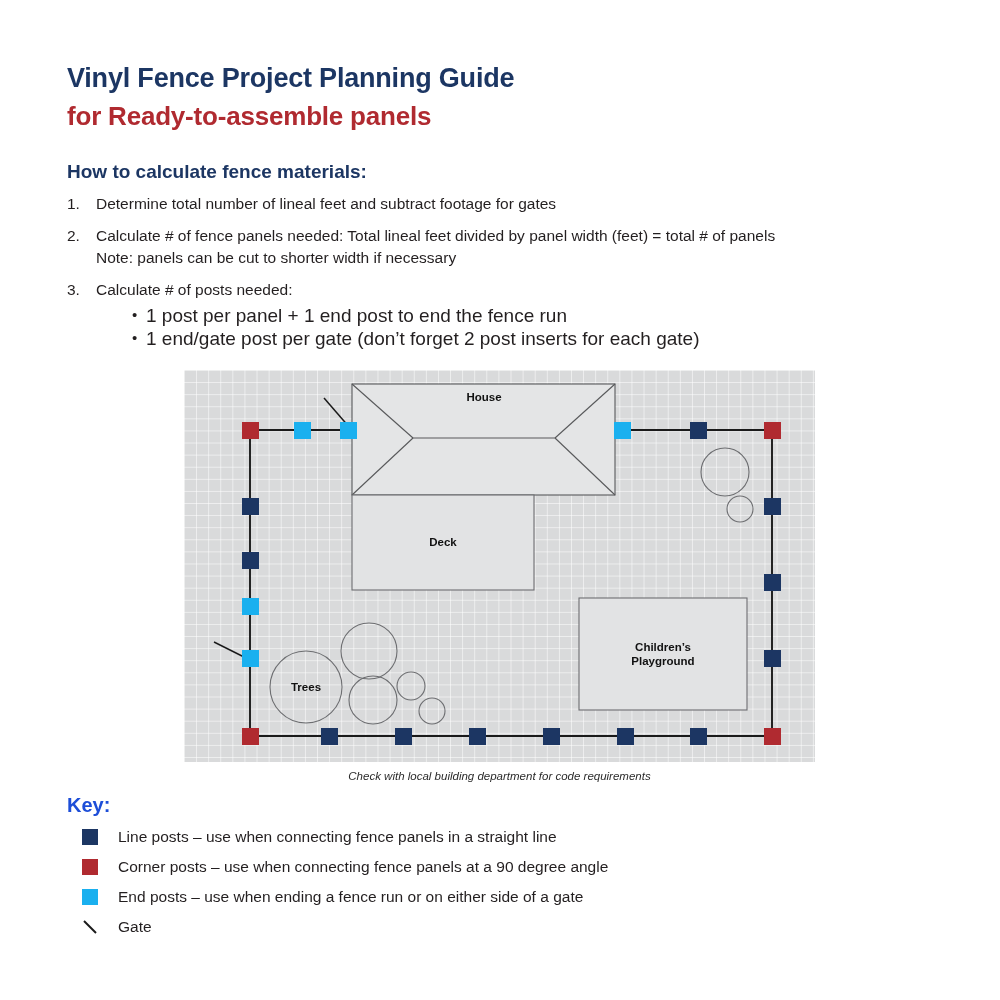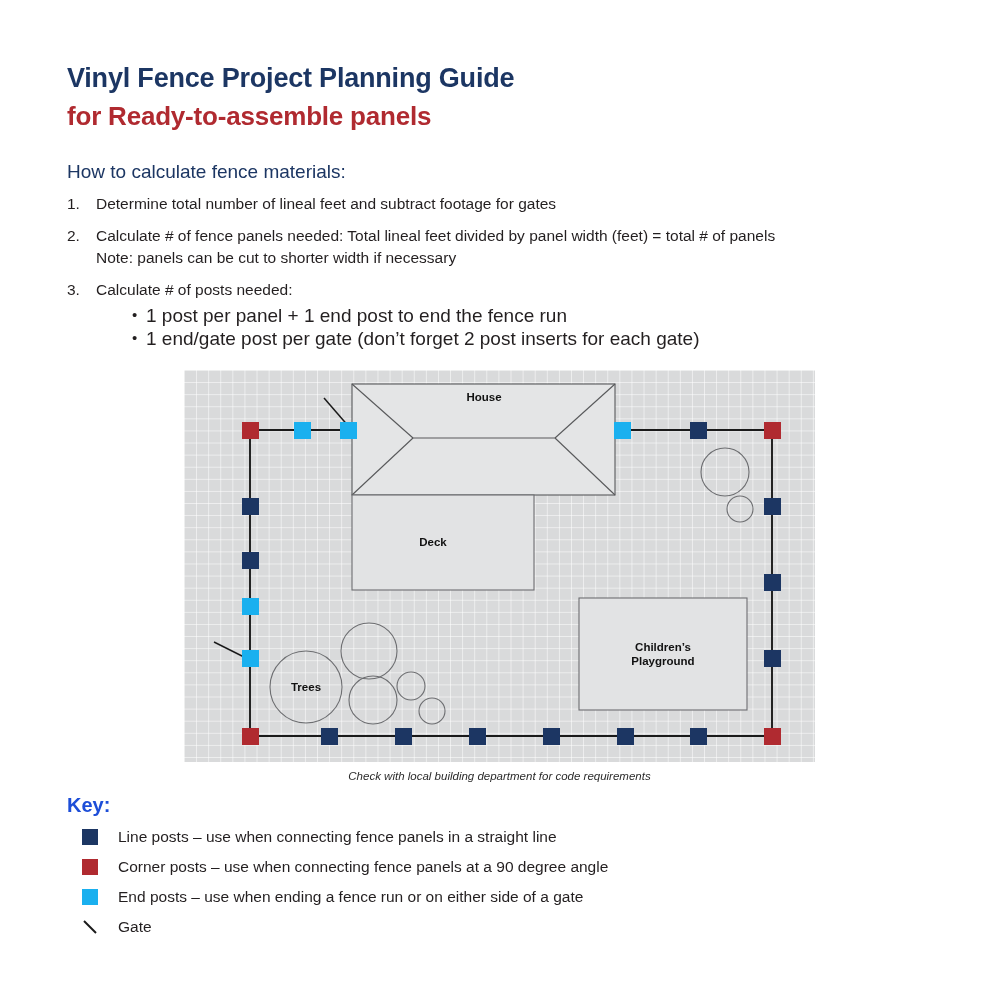--- a/index.html
+++ b/index.html
@@ -42,21 +42,21 @@
     color: #b02a30;
     letter-spacing: -0.2px;
   }
 
   
   .section-heading {
     position: absolute;
     left: 67px;
     top: 143px;
     font-size: 19px;
-    font-weight: normal;
+    font-weight: bold;
     color: #1c3663;
   }
 
   
   .steps {
     position: absolute;
     left: 67px;
     top: 175px;
     width: 880px;
   }
@@ -294,21 +294,21 @@
         <rect x="137" y="358" width="17" height="17"></rect>
         <rect x="211" y="358" width="17" height="17"></rect>
         <rect x="285" y="358" width="17" height="17"></rect>
         <rect x="359" y="358" width="17" height="17"></rect>
         <rect x="433" y="358" width="17" height="17"></rect>
         <rect x="506" y="358" width="17" height="17"></rect>
       </g>
     </svg>
 
     <div class="dlabel" style="left:255px; top:20px; width:90px;">House</div>
-    <div class="dlabel" style="left:204px; top:165px; width:90px;">Deck</div>
+    <div class="dlabel" style="left:214px; top:165px; width:90px;">Deck</div>
     <div class="dlabel" style="left:77px; top:310px; width:90px;">Trees</div>
     <div class="dlabel" style="left:434px; top:270px; width:90px;">Children’s</div>
     <div class="dlabel" style="left:434px; top:284px; width:90px;">Playground</div>
   </div>
 
   <div class="caption">Check with local building department for code requirements</div>
 
   <div class="key-heading">Key:</div>
 
   <div class="key-list">

